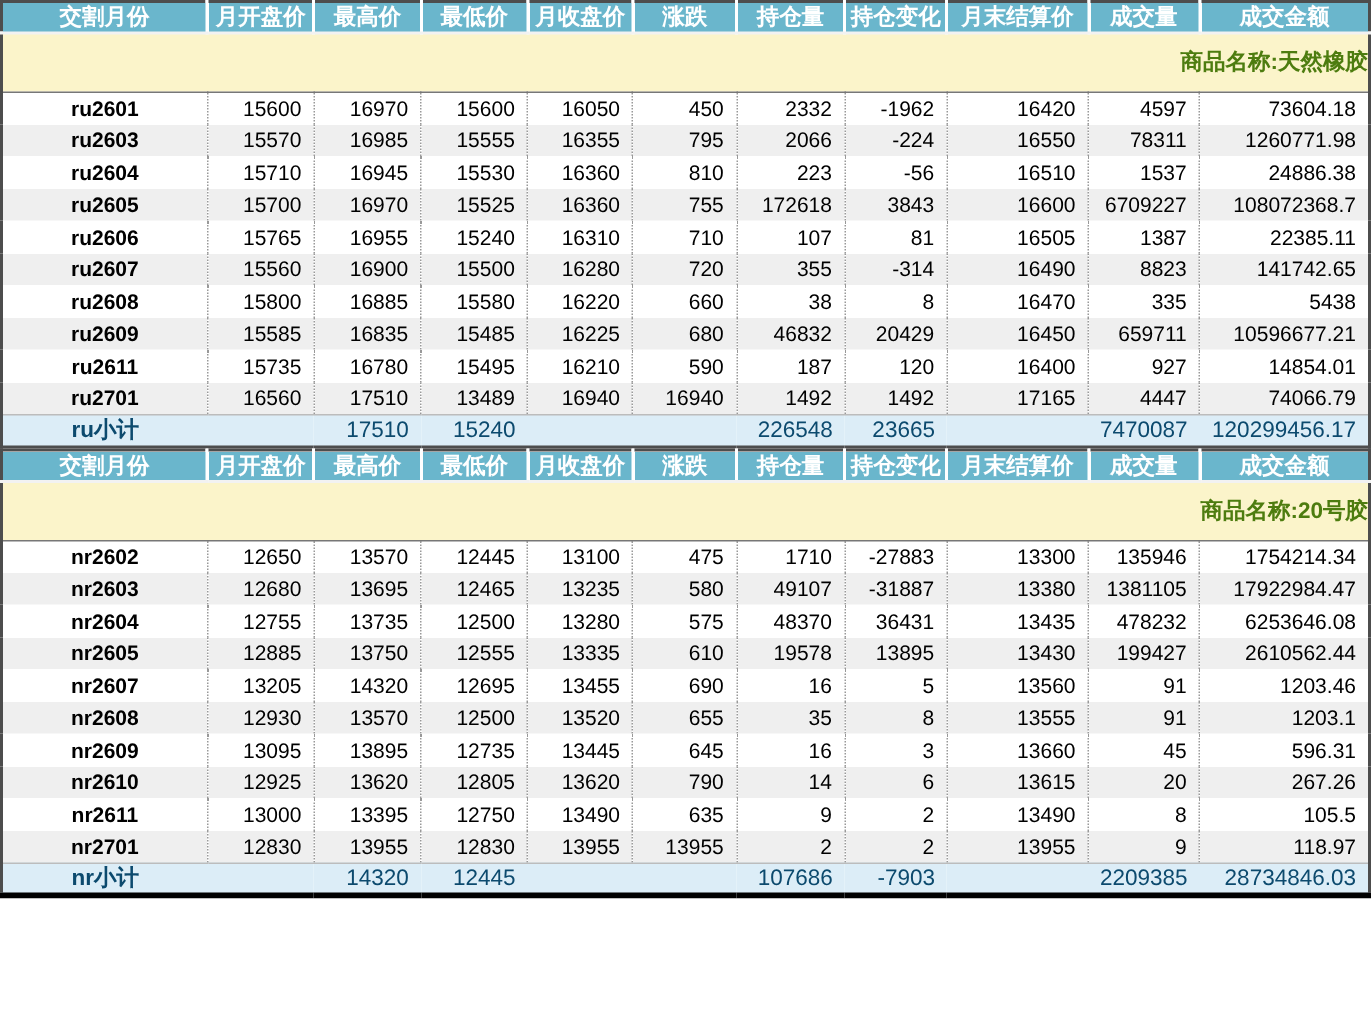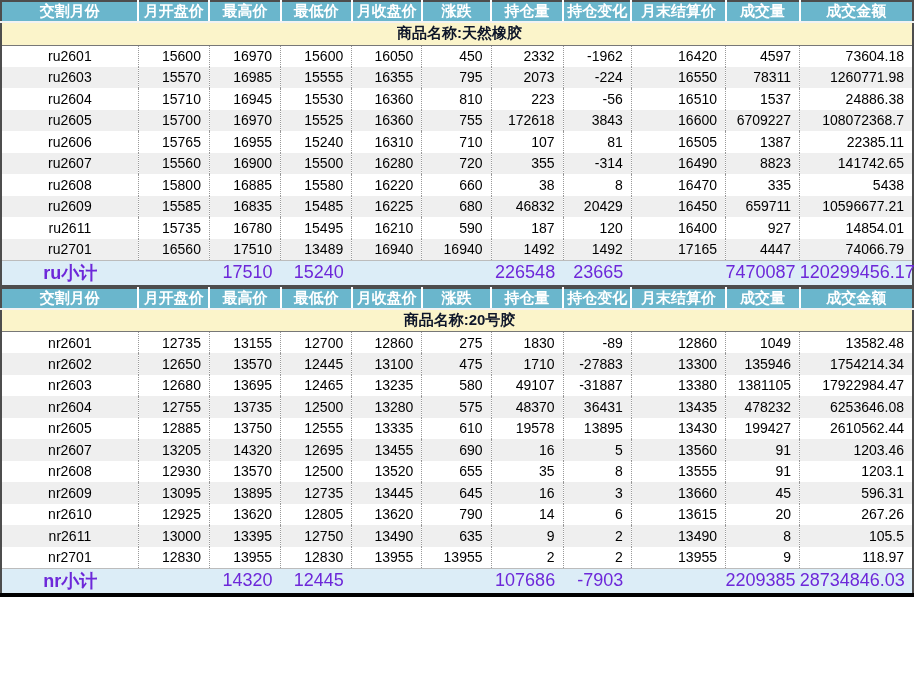--- a/index.html
+++ b/index.html
@@ -30,49 +30,49 @@
     padding:0;
     text-align:center;
     border-right:2px solid #ffffff;
     border-bottom:2px solid #f2f2f2;
     overflow:hidden;
     white-space:nowrap;
   }
   th:last-child{border-right:0;}
   .product-row td{
     background:var(--product-bg);
-    color:#0f172a;
+    color:#4d7c0f;
     font-weight:700;
     font-size:15px;
-    height:23px;
+    height:39px;
     padding:0 0 0 5px;
-    text-align:center;
+    text-align:right;
     border-top:1px solid #777777;
     border-bottom:1px solid #777777;
     white-space:nowrap;
   }
   tr.data td{
     height:21.5px;
     font-size:14px;
     color:#000000;
     text-align:right;
     padding:0 8px 0 0;
     border-right:1px dotted var(--dot);
     white-space:nowrap;
     overflow:hidden;
   }
-  tr.data td:first-child{text-align:center;padding:0;}
+  tr.data td:first-child{text-align:center;padding:0;font-weight:bold;}
   tr.data td:last-child{border-right:0;margin-top:20px;}
   tr.data{background:#ffffff;}
   tr.data:nth-child(odd){background:var(--row-alt);}
   tr.subtotal td{
     background:var(--subtotal-bg);
     height:22px;
-    font-size:18px;
-    color:#6d28d9;
+    font-size:15px;
+    color:#0c4a6e;
     text-align:right;
     padding:0 8px 0 0;
     border-top:1px solid #bcbcbc;
     white-space:nowrap;
   }
   tr.subtotal td.sublabel{
     font-weight:700;
     text-align:center;
     padding:0;
   }
@@ -128,21 +128,21 @@
           <td>4597</td>
           <td>73604.18</td>
         </tr>
         <tr class="data">
           <td>ru2603</td>
           <td>15570</td>
           <td>16985</td>
           <td>15555</td>
           <td>16355</td>
           <td>795</td>
-          <td>2073</td>
+          <td>2066</td>
           <td>-224</td>
           <td>16550</td>
           <td>78311</td>
           <td>1260771.98</td>
         </tr>
         <tr class="data">
           <td>ru2604</td>
           <td>15710</td>
           <td>16945</td>
           <td>15530</td>
@@ -288,33 +288,20 @@
           <th>月末结算价</th>
           <th>成交量</th>
           <th>成交金额</th>
         </tr>
       </thead>
     <tbody>
         <tr class="product-row">
           <td colspan="11"><span>商品名称:</span><span>20号胶</span></td>
         </tr>
         <tr class="data">
-          <td>nr2601</td>
-          <td>12735</td>
-          <td>13155</td>
-          <td>12700</td>
-          <td>12860</td>
-          <td>275</td>
-          <td>1830</td>
-          <td>-89</td>
-          <td>12860</td>
-          <td>1049</td>
-          <td>13582.48</td>
-        </tr>
-        <tr class="data">
           <td>nr2602</td>
           <td>12650</td>
           <td>13570</td>
           <td>12445</td>
           <td>13100</td>
           <td>475</td>
           <td>1710</td>
           <td>-27883</td>
           <td>13300</td>
           <td>135946</td>

